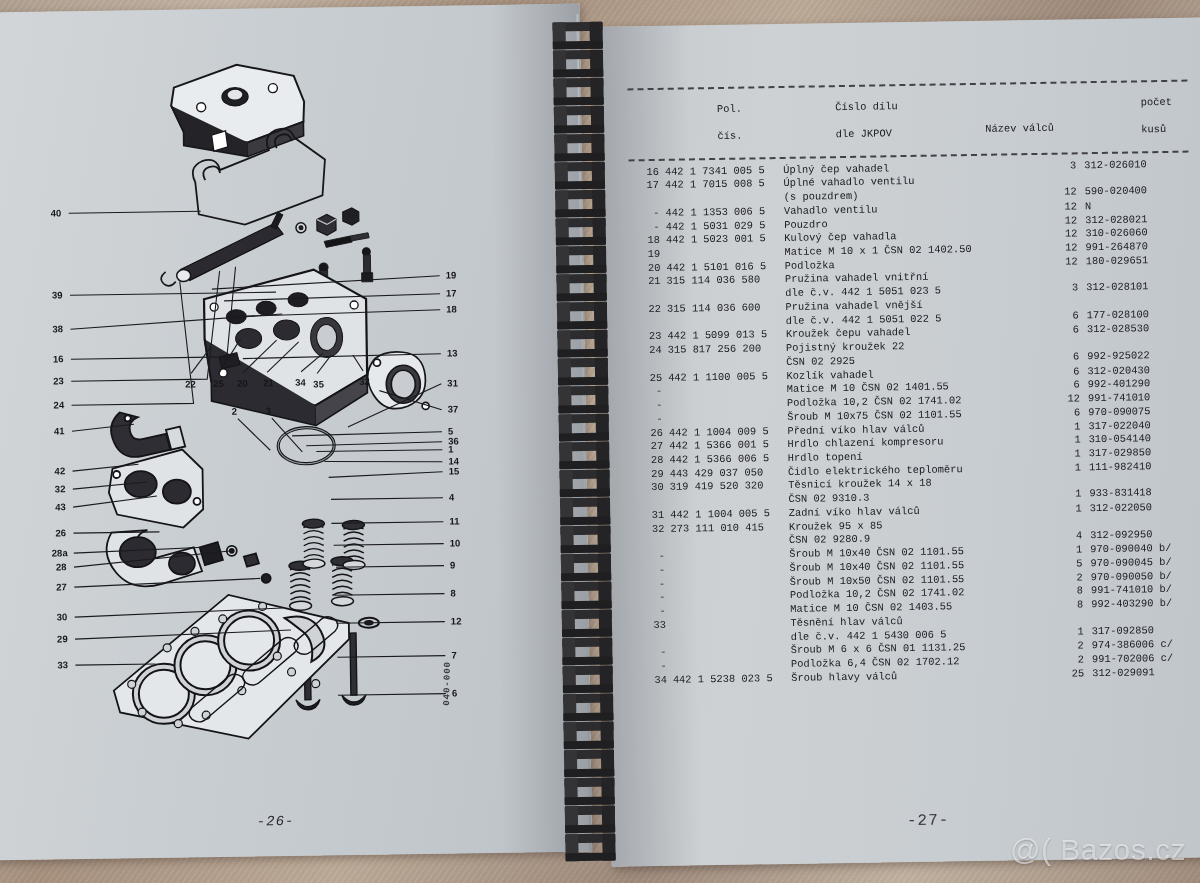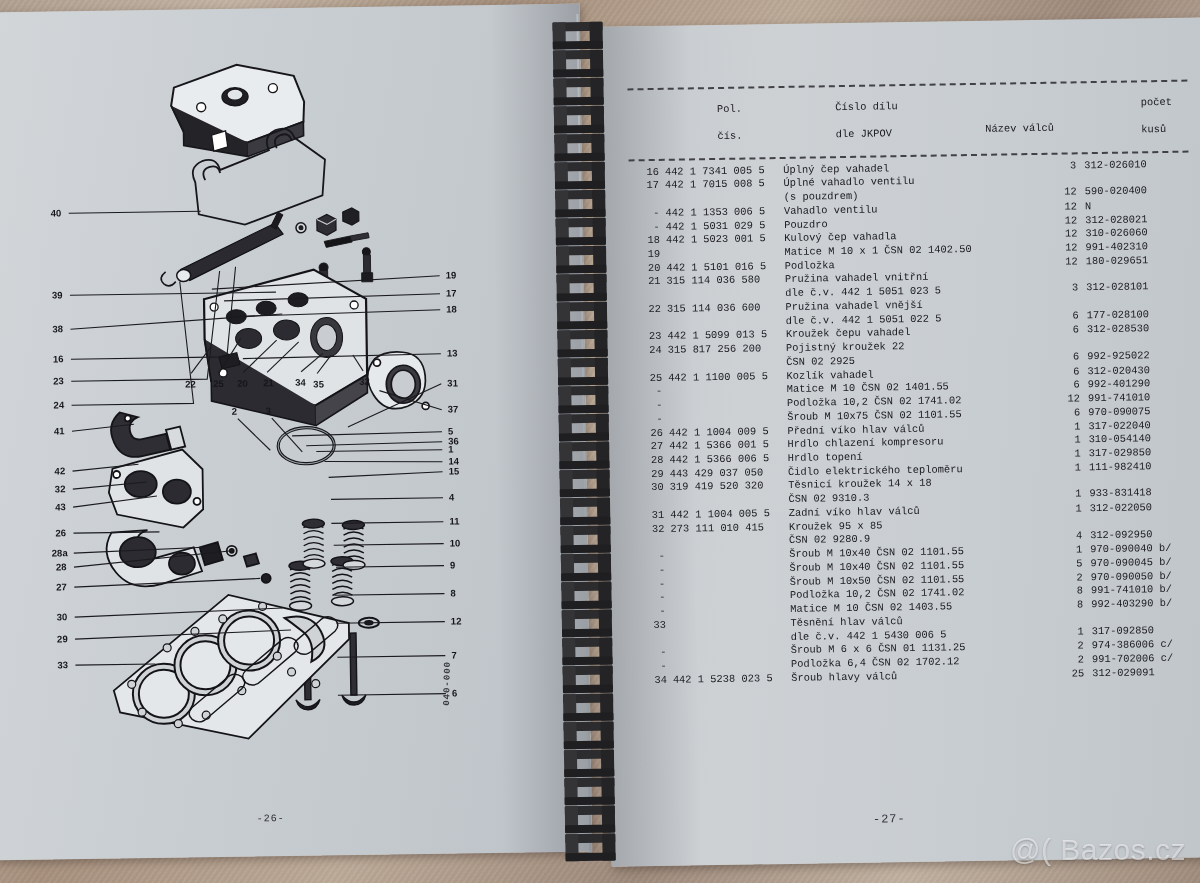--- a/index.html
+++ b/index.html
@@ -86,23 +86,23 @@
   table.parts td{vertical-align:top;padding:0;white-space:pre;}
   thead td{font-size:10.4px;line-height:1.3;padding-bottom:2px;}
   .c-pos{width:30px;text-align:right;padding-right:6px !important;}
   .c-num{width:118px;}
   .c-name{width:262px;}
   .c-qty{width:30px;text-align:right;padding-right:8px !important;}
   .c-ord{width:104px;}
   .sub{display:block;}
 
   
-  #pnum-left{position:absolute;left:265px;top:805px;font-size:10px;color:#2a2a30;
-    font-family:"Liberation Mono",monospace;letter-spacing:1px;}
-  #pnum-right{position:absolute;left:262px;top:790px;font-size:12px;color:#3a3a42;
+  #pnum-left{position:absolute;left:265px;top:805px;font-size:14px;color:#2a2a30;
+    font-family:"Liberation Mono",monospace;letter-spacing:1px;font-style:italic;}
+  #pnum-right{position:absolute;left:296px;top:790px;font-size:16px;color:#3a3a42;
     font-family:"Liberation Mono",monospace;letter-spacing:1px;}
 
   
   #watermark{
     position:absolute;right:14px;bottom:16px;
     font-family:"Liberation Sans",sans-serif;font-size:30px;
     color:rgba(255,255,255,.55);
     text-shadow:0 1px 2px rgba(60,60,70,.35);
     letter-spacing:.5px;font-weight:400;
     pointer-events:none;
@@ -470,21 +470,21 @@
               <td class="c-num"><span>442 1 5023 001 5</span></td>
               <td class="c-name"><span>Kulový čep vahadla</span></td>
               <td class="c-qty"><span>12</span></td>
               <td class="c-ord"><span>310-026060</span></td>
             </tr>
             <tr>
               <td class="c-pos"><span>19</span></td>
               <td class="c-num"><span></span></td>
               <td class="c-name"><span>Matice M 10 x 1 ČSN 02 1402.50</span></td>
               <td class="c-qty"><span>12</span></td>
-              <td class="c-ord"><span>991-402310</span></td>
+              <td class="c-ord"><span>991-264870</span></td>
             </tr>
             <tr>
               <td class="c-pos"><span>20</span></td>
               <td class="c-num"><span>442 1 5101 016 5</span></td>
               <td class="c-name"><span>Podložka</span></td>
               <td class="c-qty"><span>12</span></td>
               <td class="c-ord"><span>180-029651</span></td>
             </tr>
             <tr>
               <td class="c-pos"><span>21</span></td>

